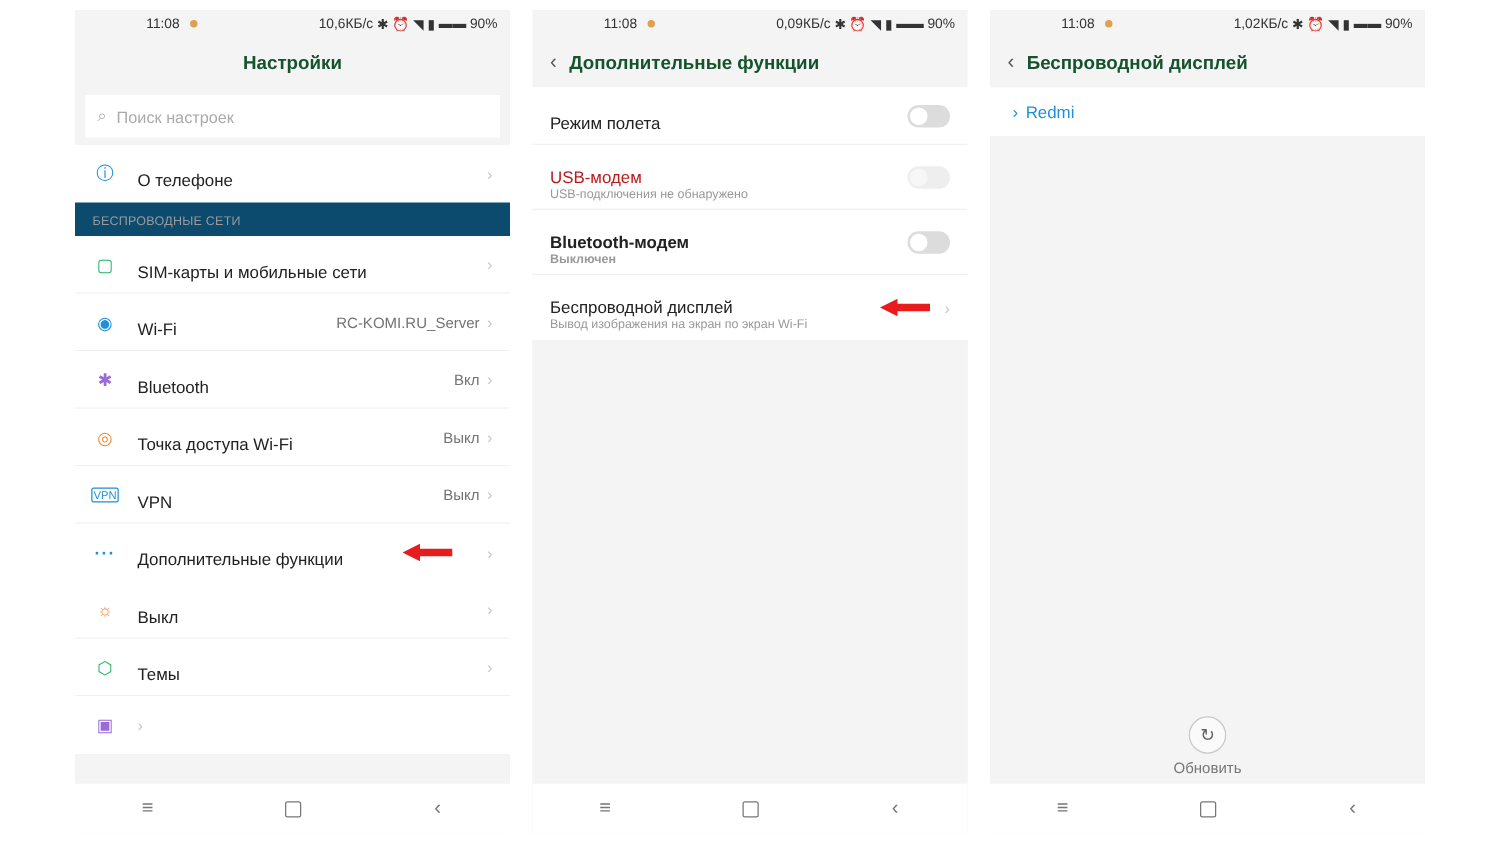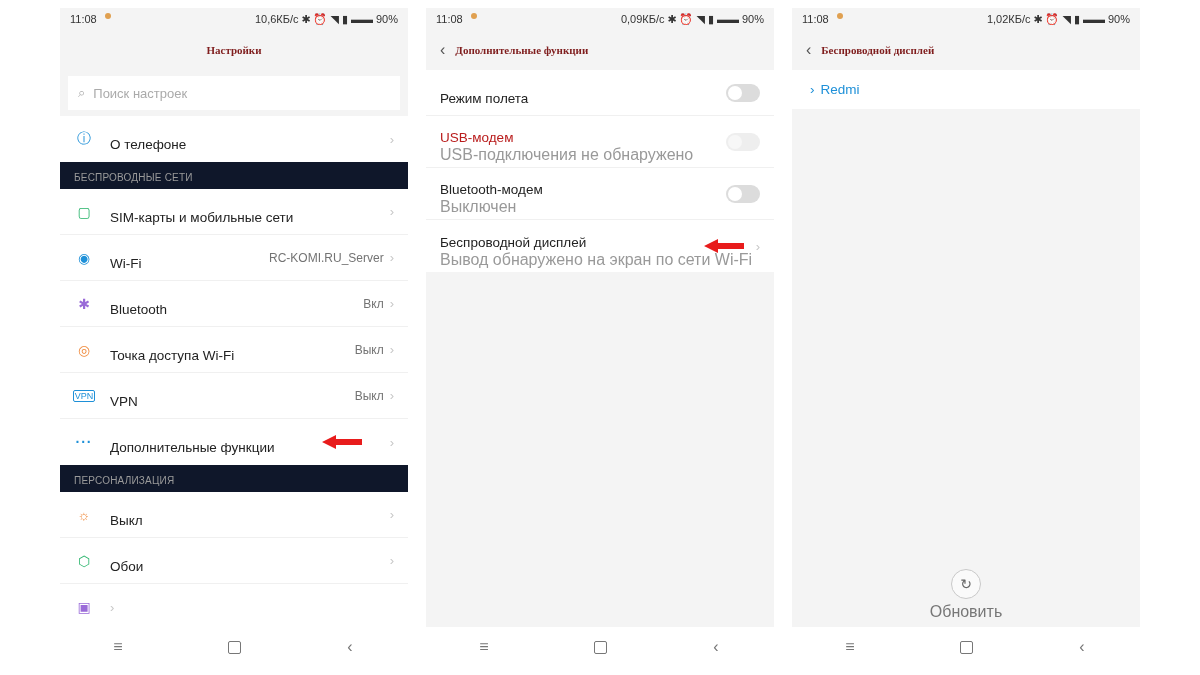--- a/index.html
+++ b/index.html
@@ -1,53 +1,53 @@
 <!DOCTYPE html>
 <html><head>
 <meta charset="utf-8">
 <style>
   * { box-sizing: border-box; margin: 0; padding: 0; }
   body { font-family: -apple-system, Helvetica, Arial, sans-serif; background: #fff; width: 1200px; height: 675px; overflow: hidden; }
   .canvas { display: flex; width: 1200px; height: 675px; padding: 8px 60px; gap: 18px; }
   .phone { flex: 1; background: #f4f4f4; display: flex; flex-direction: column; position: relative; }
   
   .statusbar { height: 22px; display: flex; align-items: center; justify-content: space-between; padding: 0 10px; font-size: 11px; color: #333; }
-  .status-left { display: flex; gap: 8px; }
+  .status-left { display: flex; align-items: center; gap: 8px; margin-left: 47px; }
   .status-right { display: flex; align-items: center; gap: 3px; }
   .dot-notif { width: 6px; height: 6px; border-radius: 50%; background: #e0a050; }
   
   .headerbar { height: 40px; display: flex; align-items: center; padding: 0 14px; gap: 10px; }
   .headerbar.center { justify-content: center; }
-  .title { font-size: 11px; font-weight: 600; color: #7f1d1d; font-family: Liberation Serif, serif; }
+  .title { font-size: 15px; font-weight: 600; color: #14532d; }
   .back-chev { font-size: 16px; color: #555; cursor: pointer; }
   
   .searchwrap { padding: 6px 8px; }
   .searchbox { background: #fff; height: 34px; display: flex; align-items: center; padding: 0 10px; gap: 8px; color: #aaa; font-size: 13px; }
   
   .list { background: #fff; }
-  .section-label { font-size: 10px; color: #9a9a9a; padding: 10px 14px 6px 14px; background: #0f172a; letter-spacing: 0.2px; }
+  .section-label { font-size: 10px; color: #9a9a9a; padding: 10px 14px 6px 14px; background: #0c4a6e; letter-spacing: 0.2px; }
   .row { display: flex; align-items: center; padding: 0 14px; height: 46px; background: #fff; border-bottom: 1px solid #f0f0f0; cursor: pointer; }
   .row:last-child { border-bottom: none; }
   .row-ic { width: 20px; display: flex; align-items: center; justify-content: center; margin-right: 16px; font-size: 14px; }
   .row-main { flex: 1; display: flex; flex-direction: column; justify-content: flex-end; margin-top: 11px; }
   .row-title { font-size: 13.5px; color: #222; }
   .row-title.disabled { color: #b91c1c; }
-  .row-sub { font-size: 16px; color: #999; margin-top: 1px; }
+  .row-sub { font-size: 10px; color: #999; margin-top: 1px; }
   .row-value { font-size: 12px; color: #737373; margin-right: 6px; }
   .chev { color: #c7c7c7; font-size: 13px; }
   .toggle { width: 34px; height: 18px; border-radius: 9px; background: #dcdcdc; position: relative; }
   .toggle::after { content: ""; position: absolute; width: 14px; height: 14px; border-radius: 50%; background: #fff; top: 2px; left: 2px; }
   .toggle.disabled { background: #eee; }
   .toggle.disabled::after { background: #f7f7f7; }
   
   .device-link { padding: 12px 18px; color: #1e90d8; font-size: 13.5px; display: flex; align-items: center; gap: 6px; cursor: pointer; }
   
   .refresh { position: absolute; bottom: 46px; left: 0; right: 0; display: flex; flex-direction: column; align-items: center; gap: 4px; }
   .refresh-btn { width: 30px; height: 30px; border: 1px solid #c9c9c9; border-radius: 50%; display: flex; align-items: center; justify-content: center; color: #666; font-size: 14px; cursor: pointer; background: #fafafa; }
-  .refresh-lbl { font-size: 16px; color: #777; }
+  .refresh-lbl { font-size: 12px; color: #777; }
   
   .navbar { position: absolute; bottom: 0; left: 0; right: 0; height: 40px; display: flex; align-items: center; justify-content: space-around; color: #777; font-size: 16px; background: #fff; }
   .navbtn { width: 22px; height: 22px; display: flex; align-items: center; justify-content: center; cursor: pointer; }
   .nav-sq { width: 13px; height: 13px; border: 1.5px solid #777; border-radius: 2px; }
   
   .arrow { position: absolute; width: 40px; height: 18px; pointer-events: none; }
   .arrow svg { width: 100%; height: 100%; }
   
   .ic-info { color: #1e90d8; }
   .ic-sim { color: #27b36a; }
@@ -153,34 +153,33 @@
           </div>
         <span class="chev">›</span>
         <div class="arrow" style="right:46px; top:14px;">
           <svg viewBox="0 0 40 18">
               <polygon points="0,9 14,2 14,6 40,6 40,12 14,12 14,16" fill="#e81c1c"></polygon>
             </svg>
         </div>
       </div>
     </div>
 
-    <div class="section-label">ПЕРСОНАЛИЗАЦИЯ</div>
 
     <div class="list">
       <div class="row">
         <span class="row-ic ic-screen">☼</span>
         <div class="row-main">
             <span class="row-title">Выкл</span>
           </div>
         <span class="chev">›</span>
       </div>
       <div class="row">
         <span class="row-ic ic-wall">⬡</span>
         <div class="row-main">
-            <span class="row-title">Обои</span>
+            <span class="row-title">Темы</span>
           </div>
         <span class="chev">›</span>
       </div>
       <div class="row">
         <span class="row-ic ic-theme">▣</span>
         <span class="chev">›</span>
       </div>
     </div>
 
     <div class="navbar">
@@ -220,31 +219,31 @@
           </div>
         <div class="toggle"></div>
       </div>
       <div class="row" style="height:52px;">
         <div class="row-main">
           <span class="row-title disabled">USB-модем</span>
           <span class="row-sub">USB-подключения не обнаружено</span>
         </div>
         <div class="toggle disabled"></div>
       </div>
-      <div class="row" style="height:52px;">
+      <div class="row" style="height:52px;font-weight:bold;">
         <div class="row-main">
           <span class="row-title">Bluetooth-модем</span>
           <span class="row-sub">Выключен</span>
         </div>
         <div class="toggle"></div>
       </div>
       <div class="row" style="height:52px; position:relative;">
         <div class="row-main">
           <span class="row-title">Беспроводной дисплей</span>
-          <span class="row-sub">Вывод обнаружено на экран по сети Wi-Fi</span>
+          <span class="row-sub">Вывод изображения на экран по экран Wi-Fi</span>
         </div>
         <span class="chev">›</span>
         <div class="arrow" style="right:30px; top:17px;">
           <svg viewBox="0 0 40 18">
               <polygon points="0,9 14,2 14,6 40,6 40,12 14,12 14,16" fill="#e81c1c"></polygon>
             </svg>
         </div>
       </div>
     </div>
     <div class="fill"></div>

